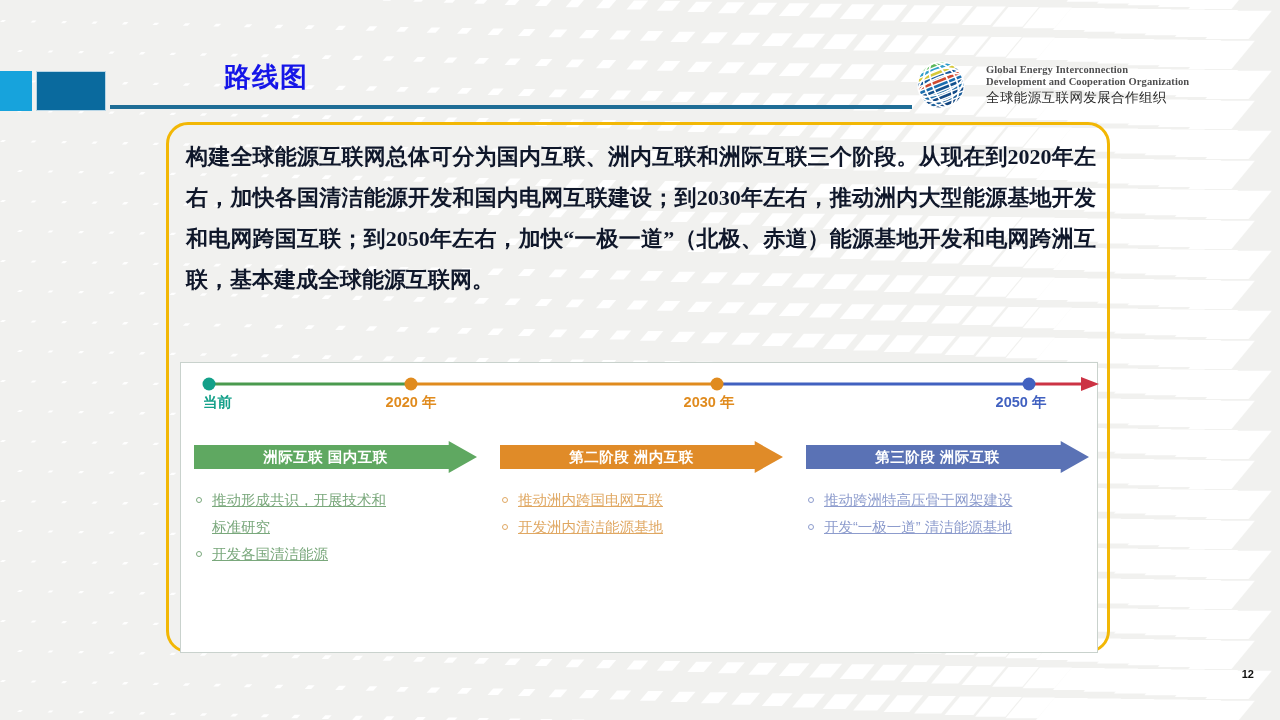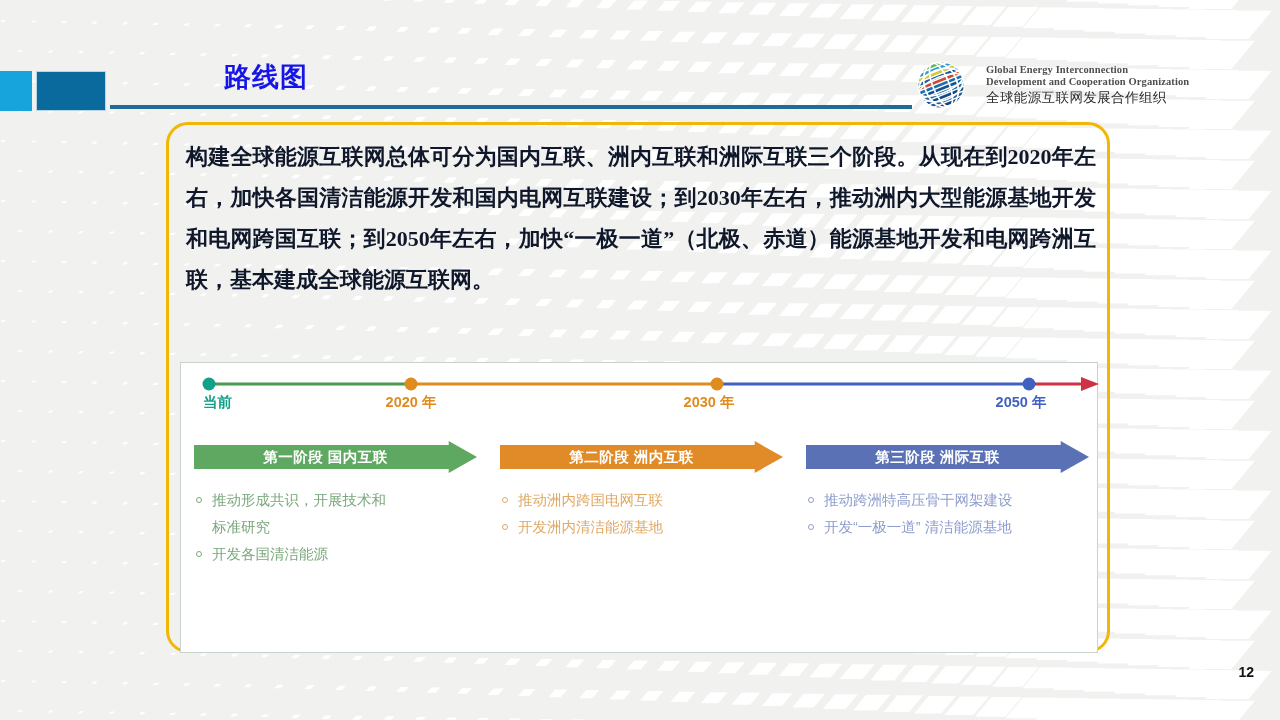--- a/index.html
+++ b/index.html
@@ -175,20 +175,21 @@
     font-size: 14.5px;
     font-weight: bold;
     letter-spacing: 0.5px;
     white-space: nowrap;
   }
 
   .bullets {
     margin: 14px 0 0 0;
     padding: 0 6px 0 14px;
     list-style: none;
+    text-decoration: underline;
   }
   .bullets li {
     position: relative;
     padding-left: 17px;
     font-size: 14.5px;
     line-height: 27px;
     white-space: pre-line;
   }
   .bullets li::before {
     content: "";
@@ -197,21 +198,21 @@
     width: 6px; height: 6px;
     border-radius: 50%;
     border: 1.2px solid currentColor;
     box-sizing: border-box;
   }
 
   
   .page-num {
     position: absolute;
     right: 26px; bottom: 40px;
-    font-size: 14px;
+    font-size: 11px;
     font-weight: bold;
     color: #111;
     z-index: 4;
   }
 </style>
 </head>
 <body>
 
 <svg id="bg-pattern" width="1280" height="720" viewBox="0 0 1280 720">
   <rect x="0" y="0" width="1280" height="720" fill="#f1f1ef"></rect>
@@ -1375,21 +1376,21 @@
       <div class="tl-label" style="color: rgb(65, 97, 192); left: 840px; transform: translateX(-50%);">2050 年</div>
     </div>
 
   <div class="cols">
 
     <div class="col">
       <div class="phase-arrow">
         <svg viewBox="0 0 280 32" preserveAspectRatio="none">
           <polygon class="arrow-shape" points="0,4 252,4 252,0 280,16 252,32 252,28 0,28" fill="#5fa861"></polygon>
         </svg>
-        <div class="phase-label">第一阶段   国内互联</div>
+        <div class="phase-label">洲际互联   国内互联</div>
       </div>
       <ul class="bullets" style="color: rgb(122, 168, 124);">
           <li>推动形成共识，开展技术和
 标准研究</li>
           <li>开发各国清洁能源</li>
         </ul>
     </div>
 
     <div class="col">
       <div class="phase-arrow">

